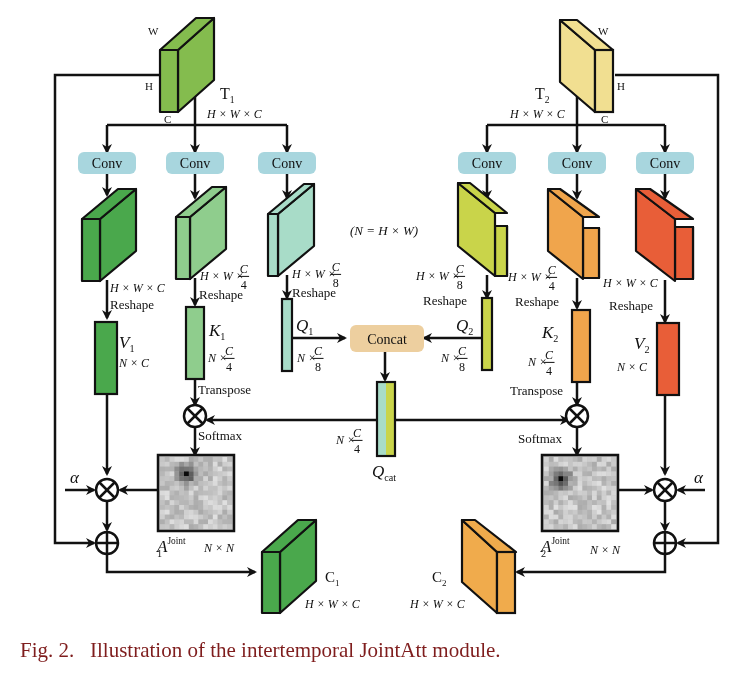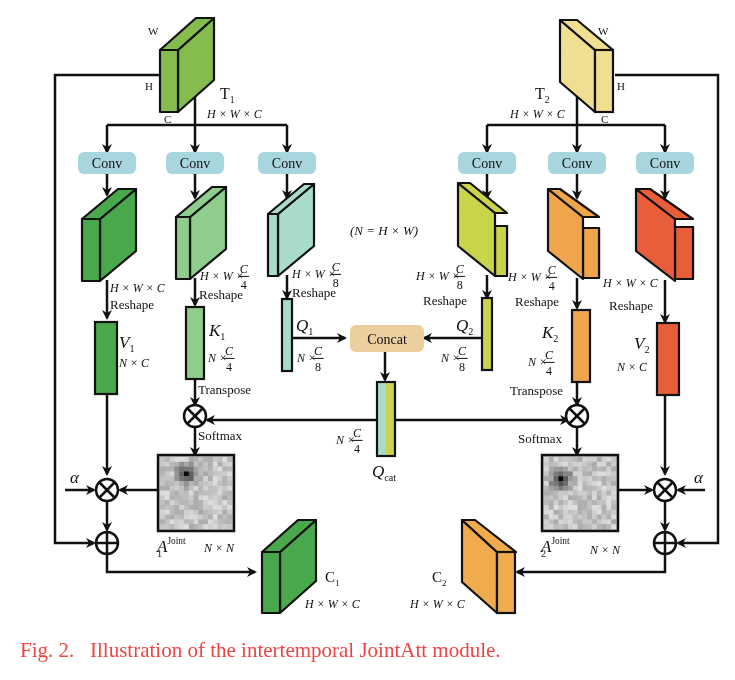--- a/index.html
+++ b/index.html
@@ -1,19 +1,19 @@
 <!DOCTYPE html>
 <html><head>
 <meta charset="utf-8">
 <style>
   html, body { margin:0; padding:0; background:#ffffff; }
   body { width:735px; height:680px; position:relative; overflow:hidden; font-family:"Liberation Serif", serif; }
   #diagram { position:absolute; left:0; top:0; }
   svg text { font-family:"Liberation Serif", serif; fill:#111; }
-  #caption { position:absolute; left:20px; top:638px; font-size:21px; color:#ef4444; font-family:"Liberation Serif", serif; white-space:pre; }
+  #caption { position:absolute; left:20px; top:638px; font-size:21px; color:#7f1d1d; font-family:"Liberation Serif", serif; white-space:pre; }
 </style>
 </head>
 <body>
 
 <svg id="diagram" width="735" height="680" viewBox="0 0 735 680" xmlns="http://www.w3.org/2000/svg">
   <defs>
     <marker id="arr" markerWidth="10" markerHeight="10" refX="8" refY="5" orient="auto" markerUnits="userSpaceOnUse">
       <path d="M0,0 L10,5 L0,10 L3,5 Z" fill="#111"></path>
     </marker>
   </defs>

